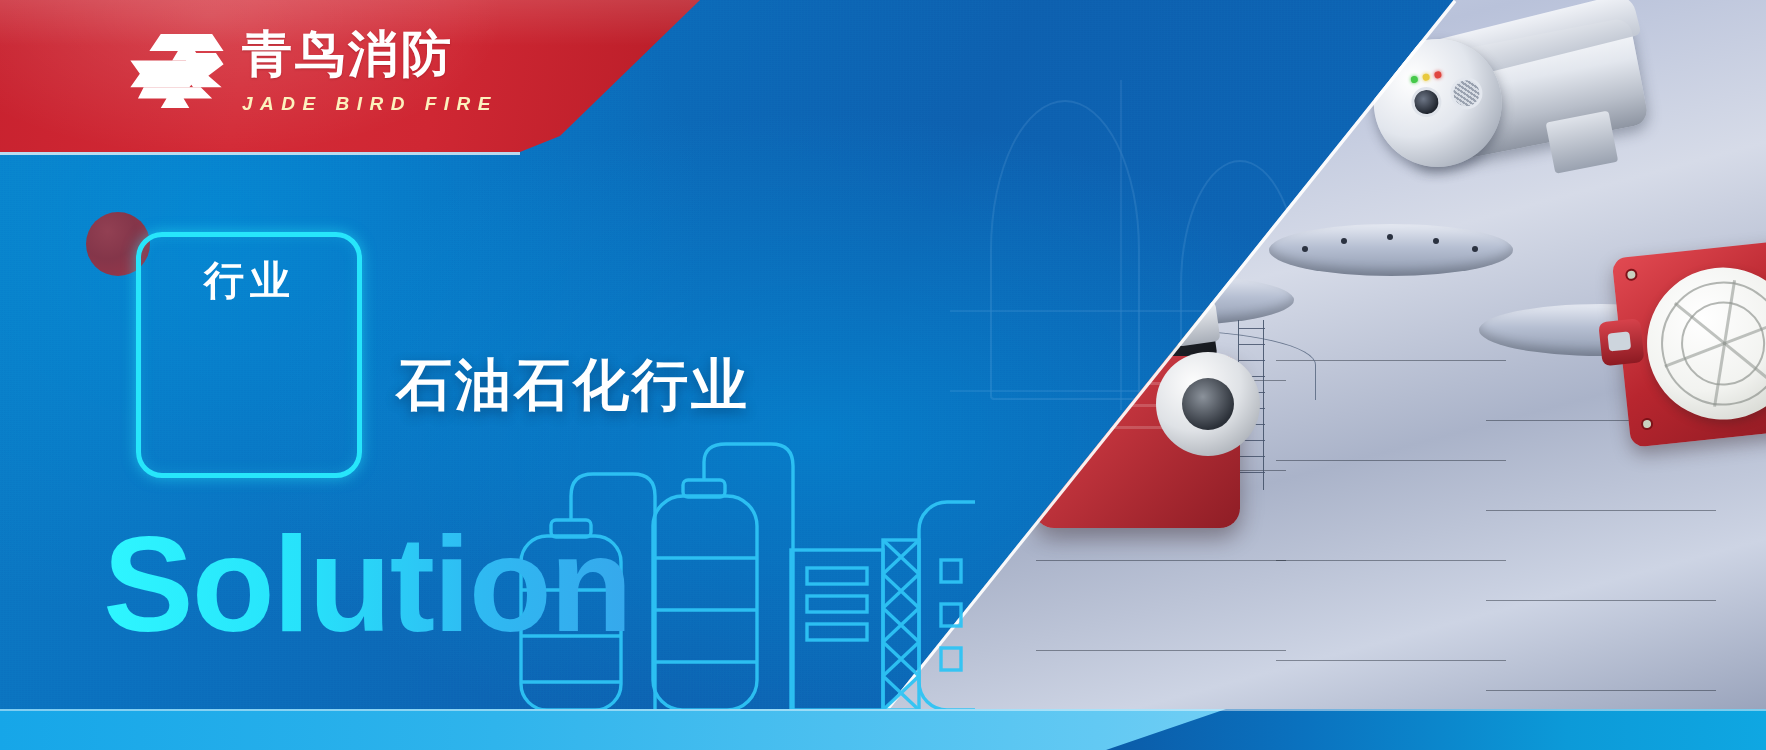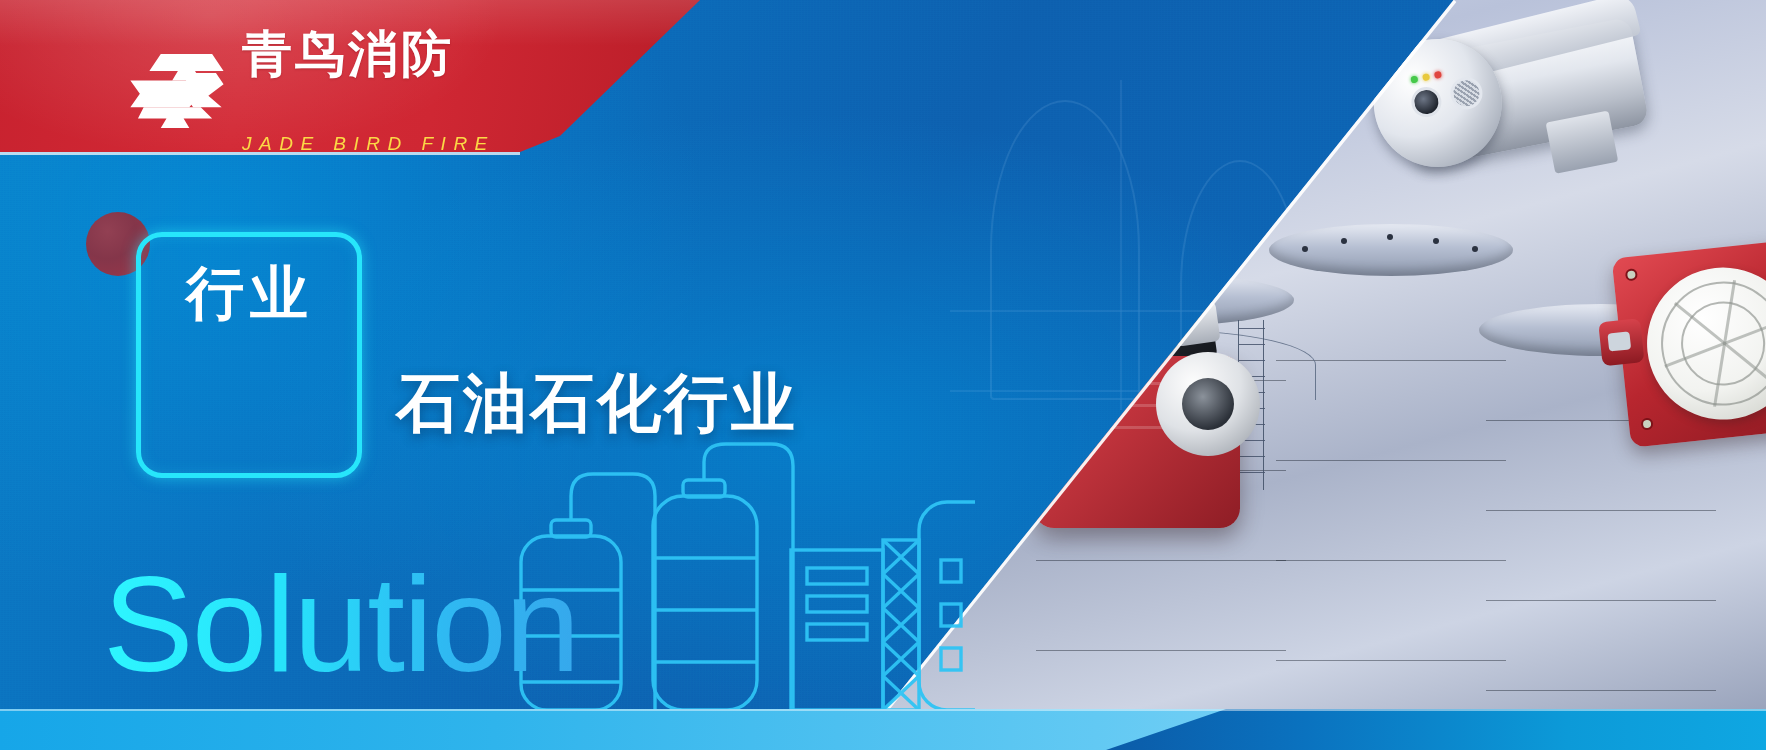--- a/index.html
+++ b/index.html
@@ -112,48 +112,48 @@
       radial-gradient(420px 200px at 30% 10%, rgba(255,255,255,.14), rgba(255,255,255,0) 70%),
       linear-gradient(100deg,#c8222f 0%,#d32a36 35%,#cf2733 62%,#b81d28 100%);
     clip-path:polygon(0 0, 700px 0, 560px 136px, 520px 152px, 0 152px);
   }
   .header-red .gloss{position:absolute;left:0;top:0;width:100%;height:46px;background:linear-gradient(180deg,rgba(255,255,255,.13),rgba(255,255,255,0));}
   .hdr-underline{position:absolute;left:0;top:152px;width:520px;height:3px;background:rgba(255,255,255,.72);}
 
   
   .logo{position:absolute;left:128px;top:28px;display:flex;align-items:center;gap:18px;}
   .logo-mark{width:96px;height:78px;flex:0 0 auto;}
-  .logo-txt{display:flex;flex-direction:column;gap:40px;}
+  .logo-txt{display:flex;flex-direction:column;}
   .logo-cn{font-size:50px;font-weight:bold;color:#fff;letter-spacing:3px;line-height:1.05;
     font-family:"DejaVu Sans","Liberation Sans",sans-serif;
     text-shadow:0 1px 2px rgba(120,10,20,.35);}
-  .logo-en{font-size:19px;font-weight:normal;color:#fde047;letter-spacing:7.5px;
+  .logo-en{font-size:19px;font-weight:bold;color:#fef9c3;letter-spacing:7.5px;
     font-style:italic;margin-top:12px;opacity:.97;}
 
   
   .badge{position:absolute;left:136px;top:232px;width:226px;height:246px;
     border:5px solid #27e6fb;border-radius:26px;
     box-shadow:0 0 14px rgba(39,230,251,.55), inset 0 0 14px rgba(39,230,251,.18);}
   .badge-dot{position:absolute;left:86px;top:212px;width:64px;height:64px;border-radius:50%;
     background:radial-gradient(circle at 34% 30%, #9e3a48 0%, #8f2f3e 45%, #a8303f 100%);
     opacity:.92;}
   .badge-txt{position:absolute;left:150px;top:262px;width:200px;text-align:center;
-    color:#fff;font-size:58px;font-weight:bold;line-height:1.12;letter-spacing:6px;
-    font-family:Liberation Serif, serif;}
+    color:#fff;font-size:40px;font-weight:bold;line-height:1.12;letter-spacing:6px;
+    font-family:Liberation Mono, monospace;}
 
   
   .sub{position:absolute;left:398px;top:272px;font-size:52px;color:#ffffff;letter-spacing:2px;
     font-family:"DejaVu Sans","Liberation Sans",sans-serif;
     text-shadow:0 2px 6px rgba(4,40,80,.35);}
-  .title{position:absolute;left:396px;top:360px;font-size:64px;font-weight:bold;color:#ffffff;
+  .title{position:absolute;left:396px;top:348px;font-size:56px;font-weight:bold;color:#ffffff;
     letter-spacing:3px;font-family:Liberation Sans, sans-serif;
     text-shadow:0 4px 12px rgba(4,40,80,.45);}
 
   
-  .solution{position:absolute;left:103px;top:556px;font-size:136px;font-weight:normal;
+  .solution{position:absolute;left:103px;top:516px;font-size:136px;font-weight:bold;
     letter-spacing:-2px;line-height:1;
     background:linear-gradient(90deg,#2ef6ff 0%,#27e2fb 38%,#2fb9f2 72%,#36a8ec 100%);
     -webkit-background-clip:text;background-clip:text;color:transparent;text-align:right;
     -webkit-text-fill-color:transparent;}
 
   
   .lineart{position:absolute;left:505px;top:440px;width:470px;height:270px;}
 
   
   .bottom{position:absolute;left:0;top:709px;width:100%;height:41px;

